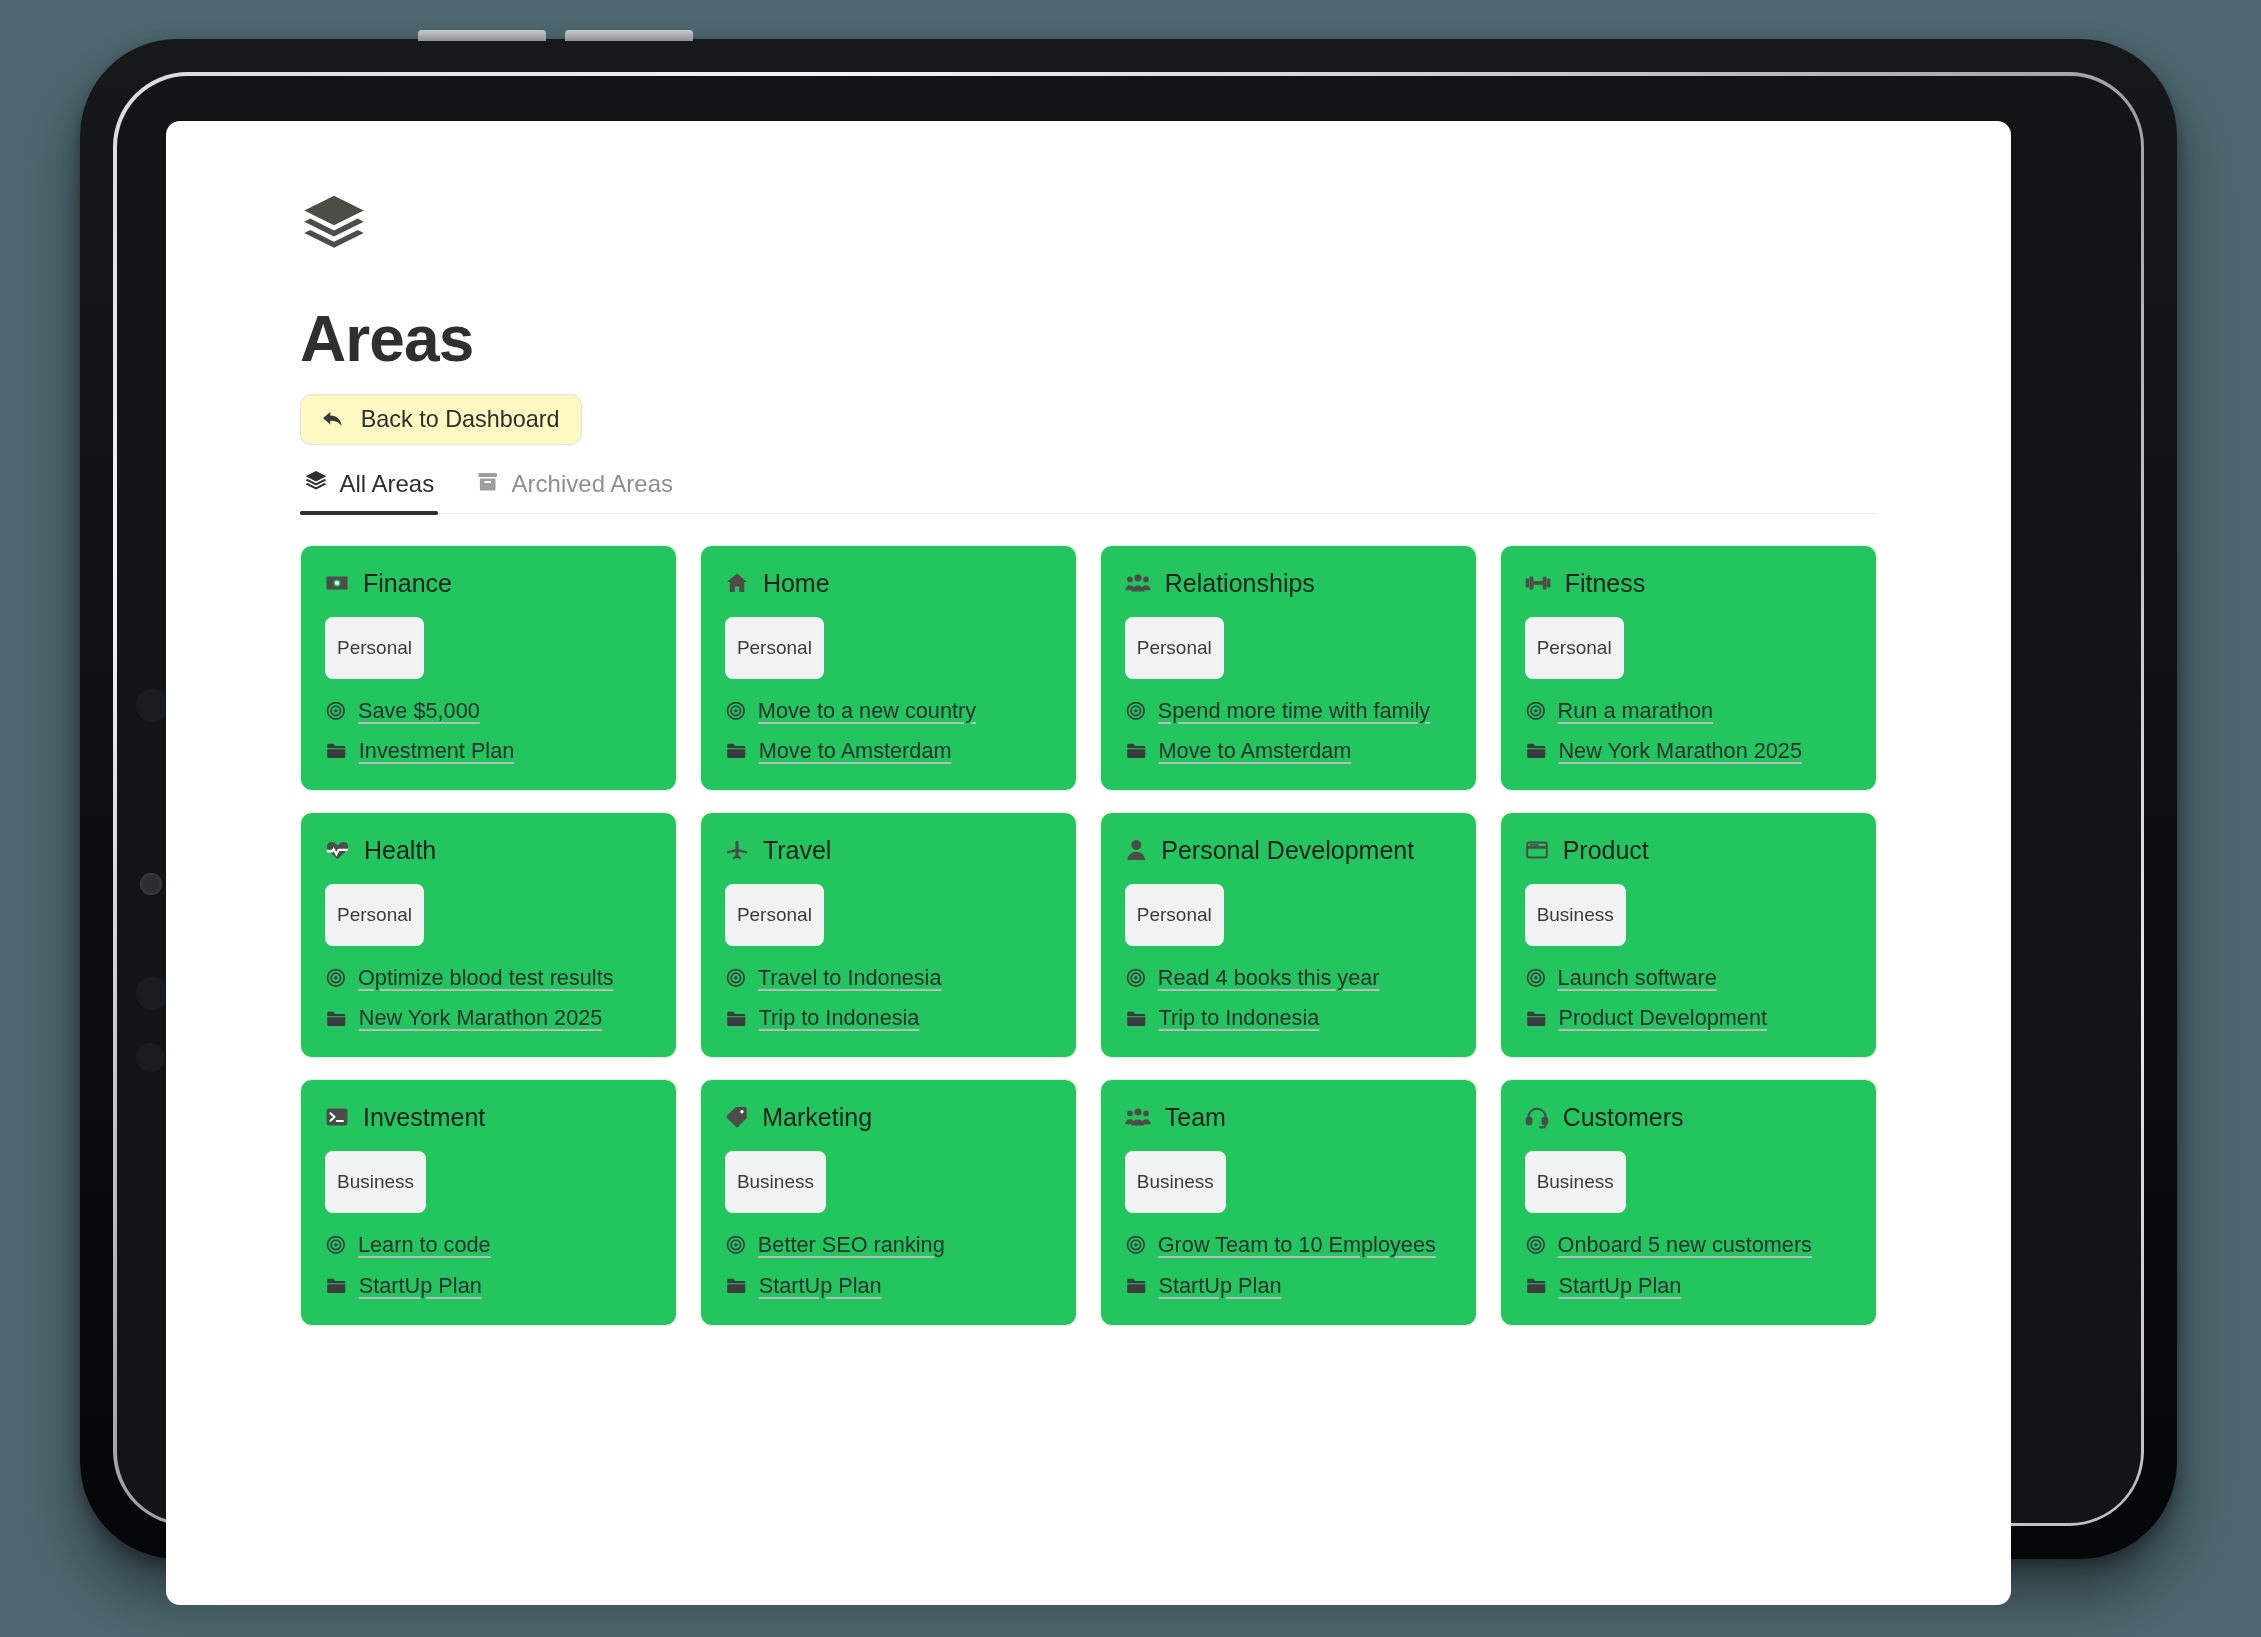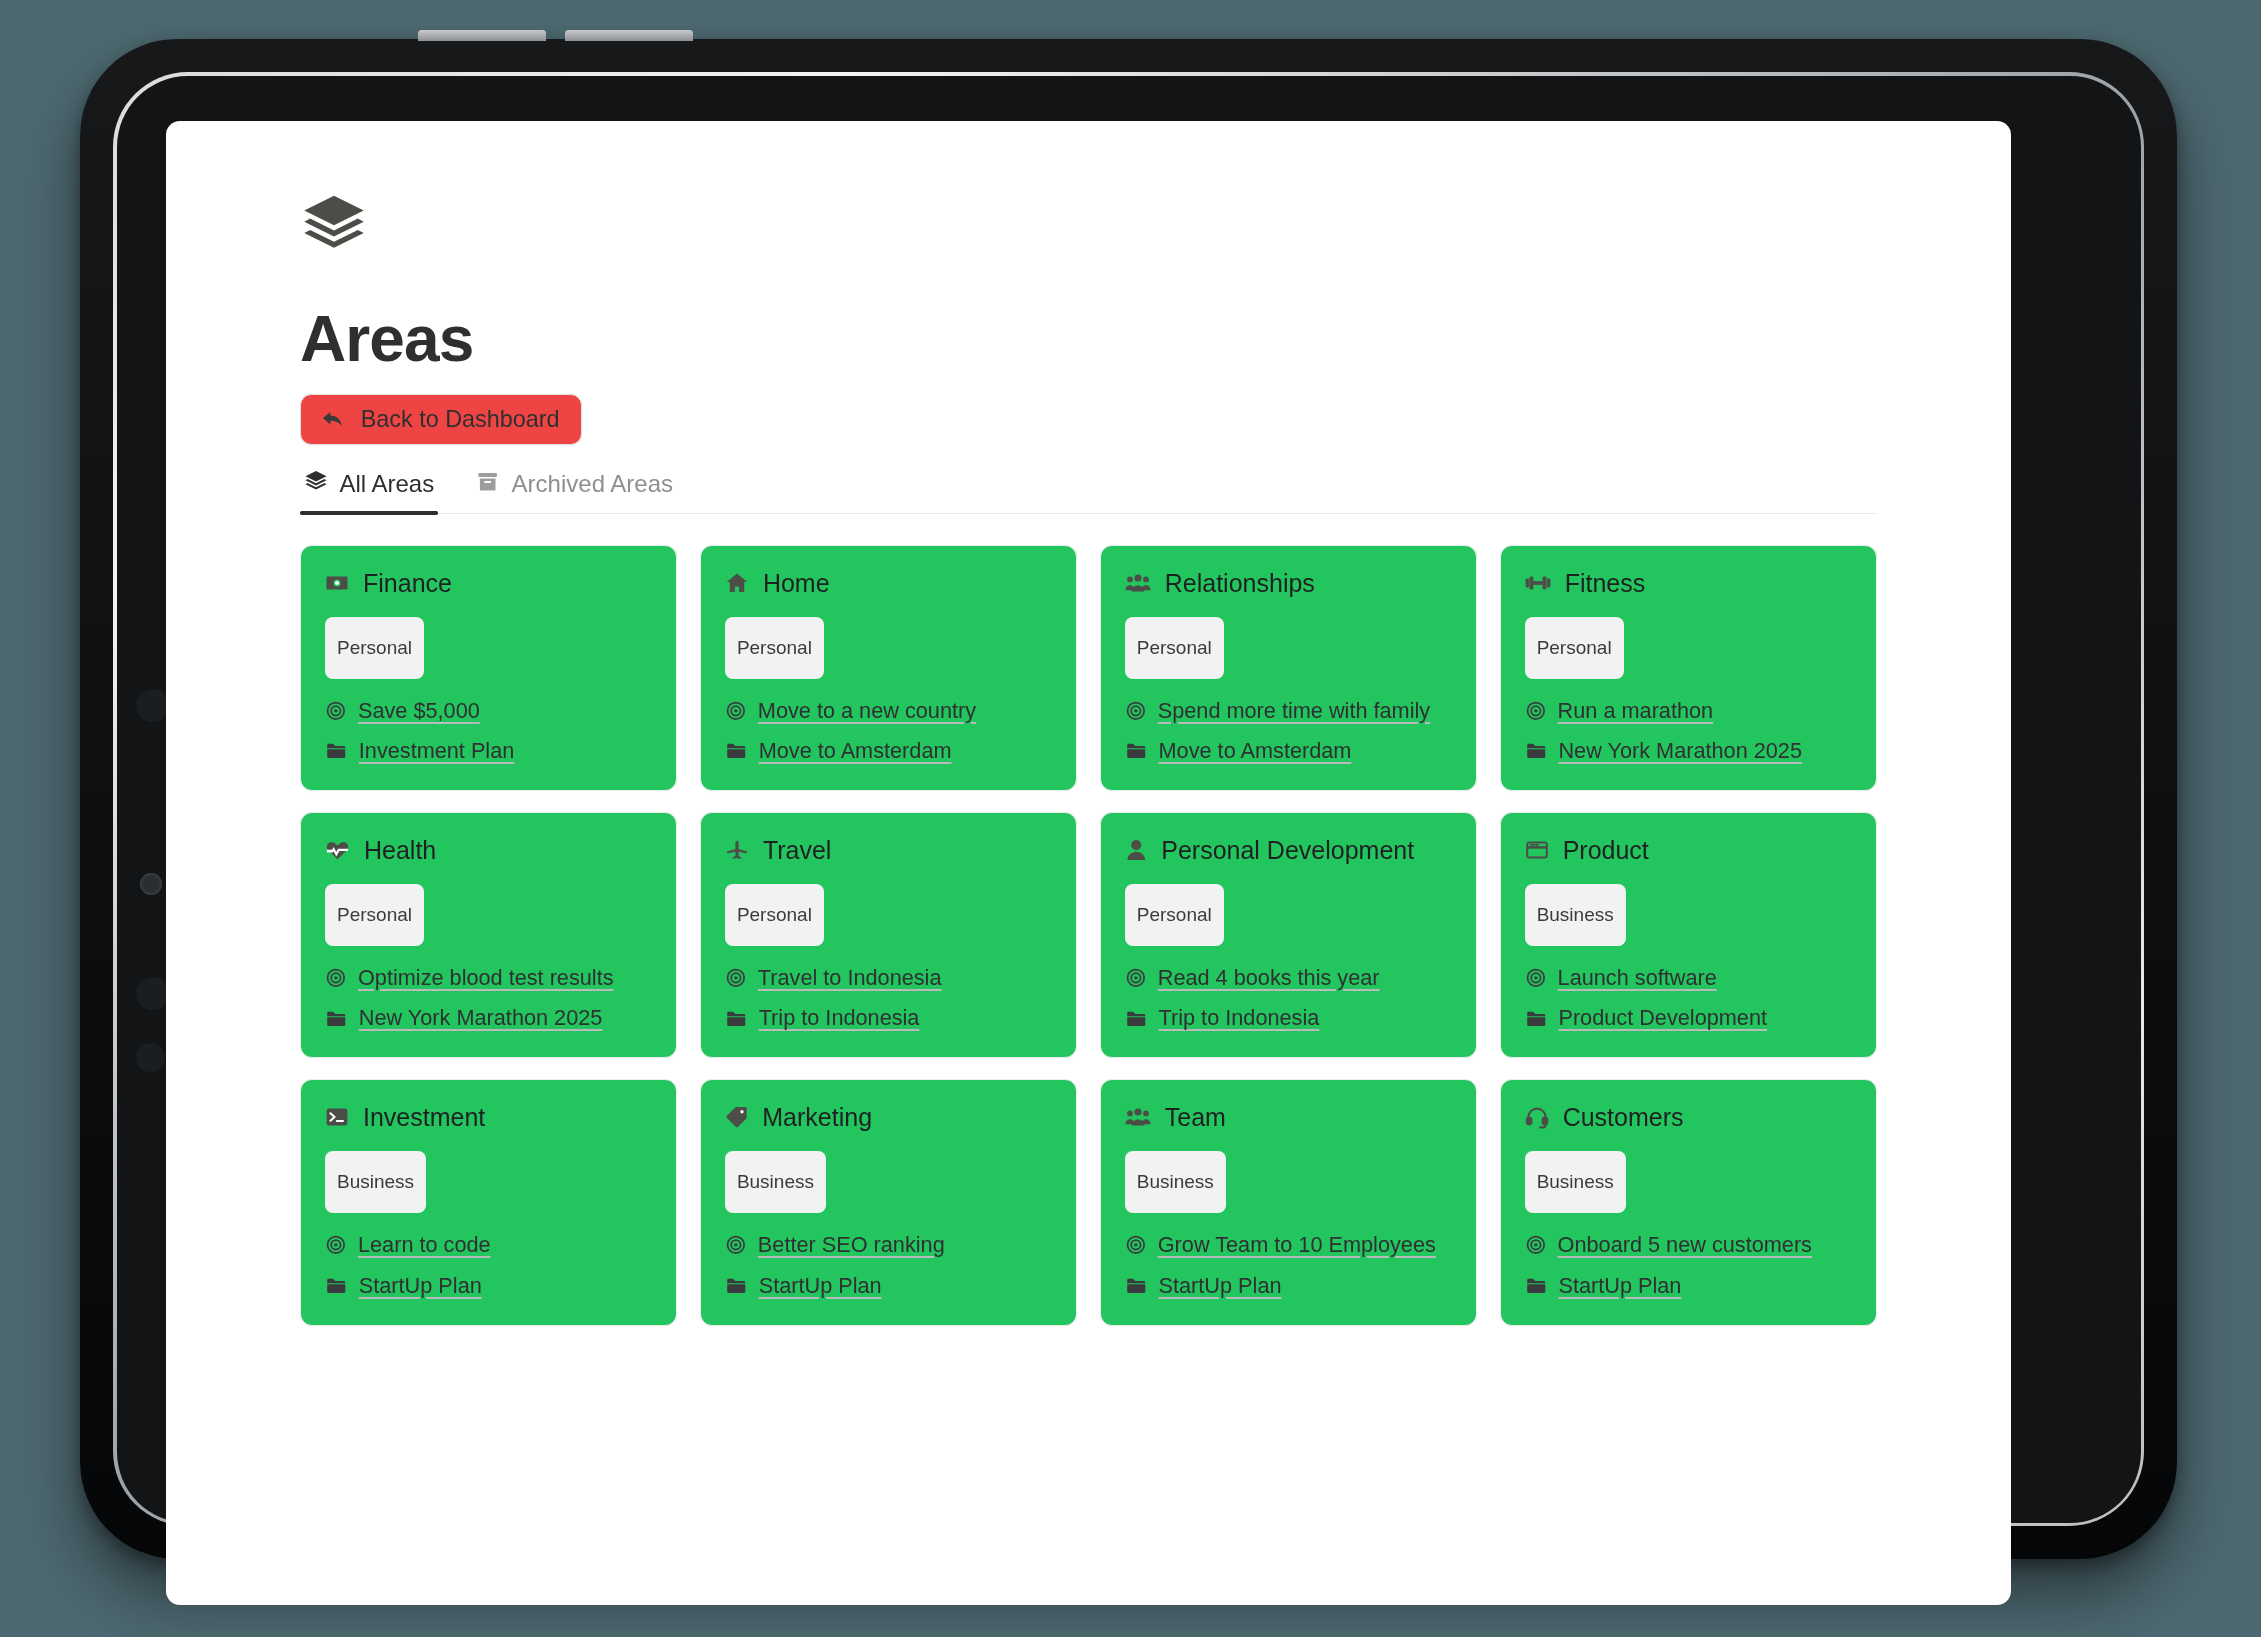--- a/index.html
+++ b/index.html
@@ -100,21 +100,21 @@
     color: #2f2f2f;
     letter-spacing: -0.9px;
     line-height: 1;
     margin-bottom: 22.5px;
   }
 
   #back-button {
     display: inline-flex;
     align-items: center;
     gap: 14.7px;
-    background: #ef4444;
+    background: #fef9c3;
     border: 1.4px solid #e1e2e4;
     border-radius: 11.3px;
     padding: 11.3px 21.7px 11.3px 19px;
     font-size: 23.4px;
     color: #2f2f2f;
     cursor: pointer;
     box-shadow: 0 0.9px 1.7px rgba(0,0,0,0.03);
     margin-bottom: 24px;
   }
   #back-button .glyph { display: flex; align-items: center; }

